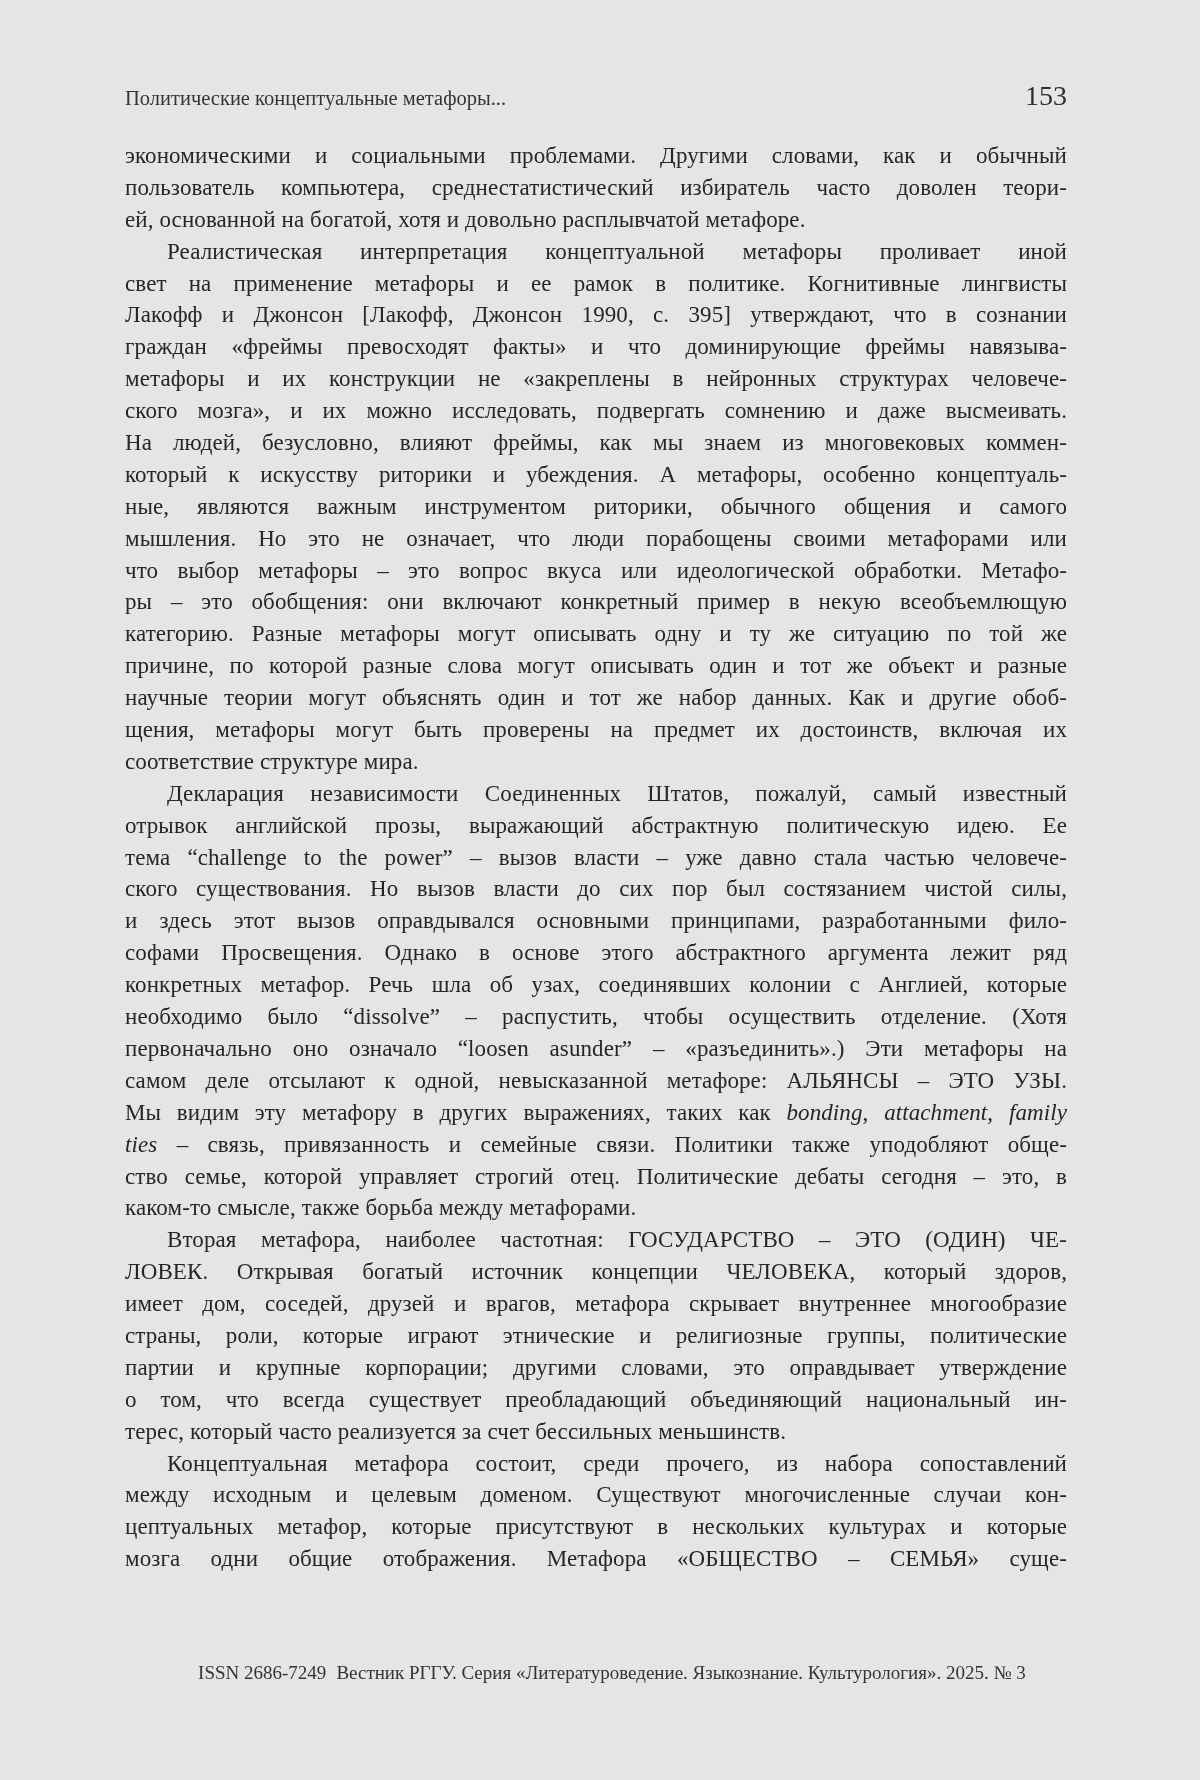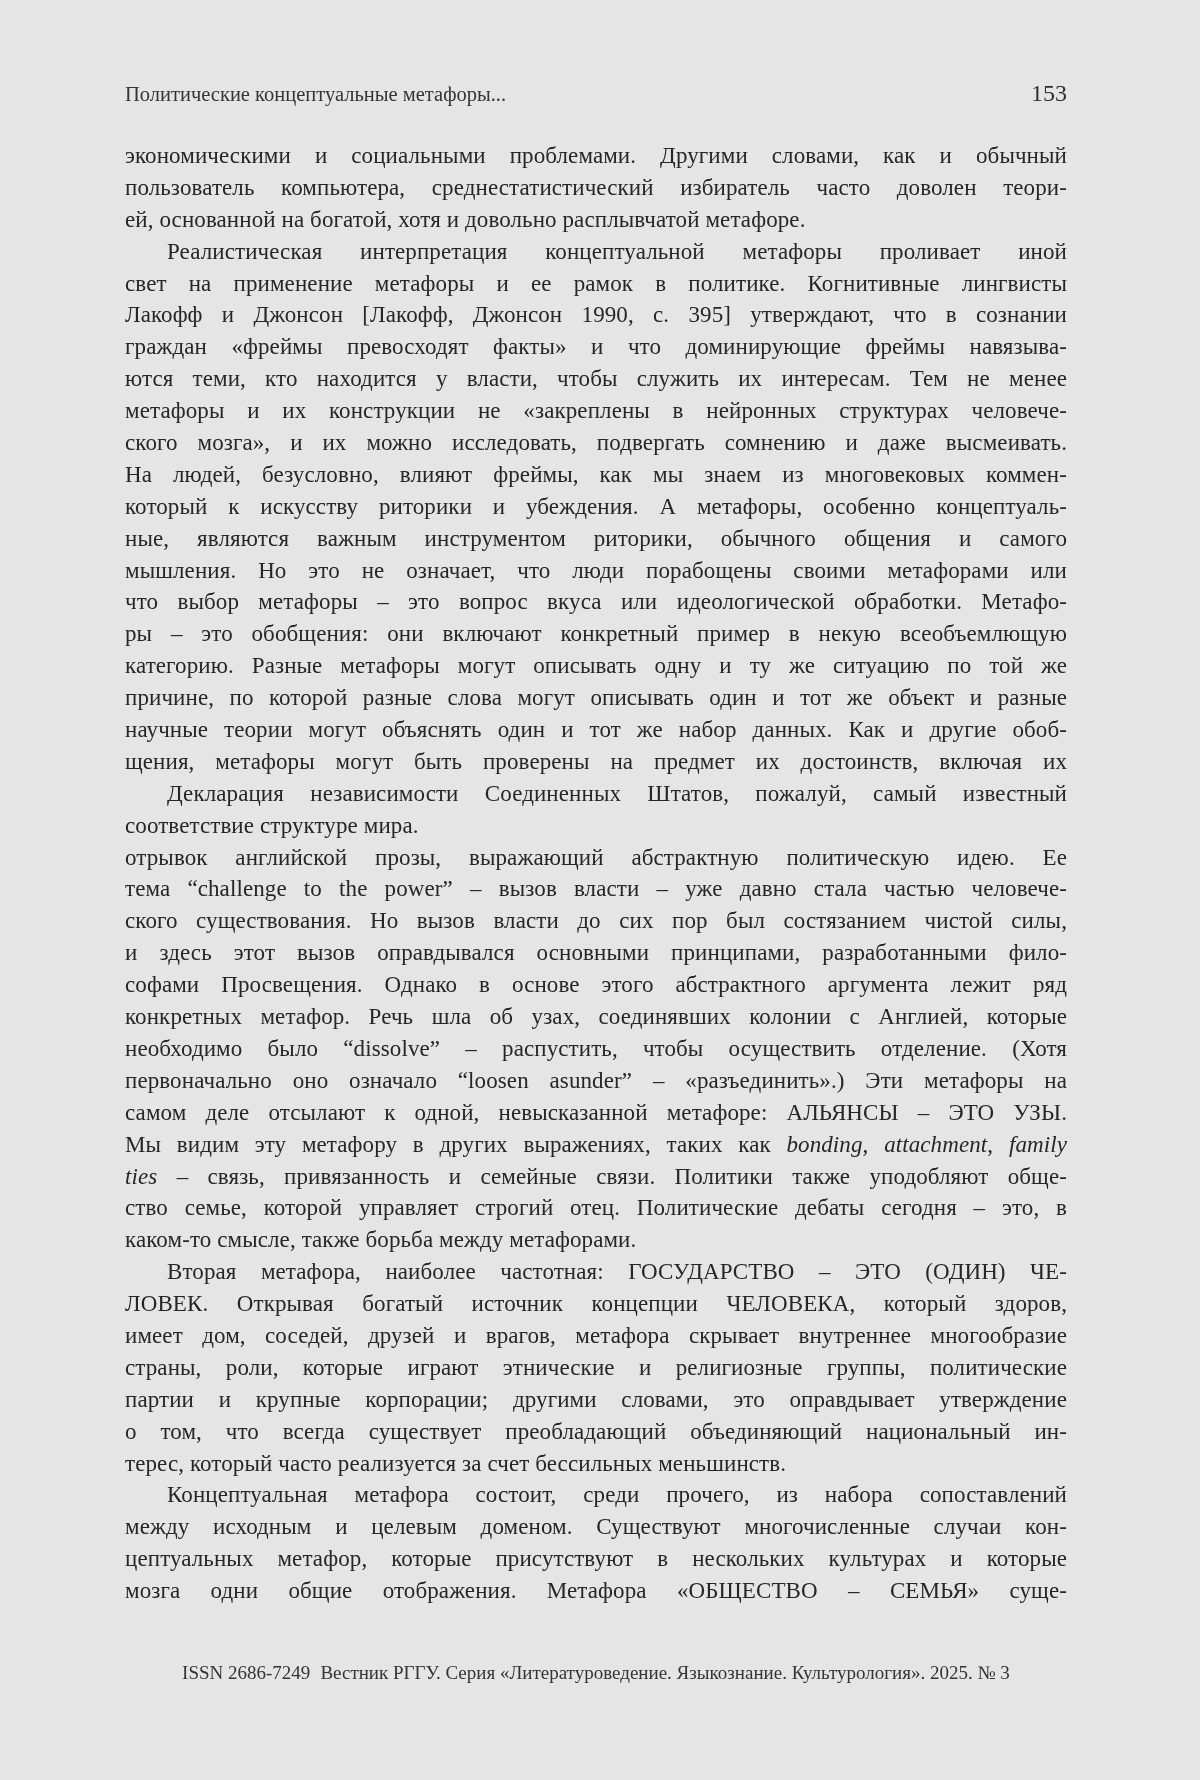--- a/index.html
+++ b/index.html
@@ -22,21 +22,21 @@
     left: 125px;
     top: 80px;
     width: 942px;
     display: flex;
     justify-content: space-between;
     align-items: baseline;
     font-size: 20.5px;
     color: #343434;
   }
   #running-header .pagenum {
-    font-size: 24px;
+    font-size: 28px;
     color: #2e2e2e;
   }
   
   #body-block {
     position: absolute;
     left: 125px;
     top: 140px;
     width: 942px;
   }
   .line {
@@ -54,21 +54,21 @@
   .line.indent {
     padding-left: 42px;
     width: 900px;
   }
   .it {
     font-style: italic;
   }
   
   #footer-line {
     position: absolute;
-    left: 125px;
+    left: 141px;
     top: 1662px;
     width: 942px;
     text-align: center;
     font-size: 19px;
     color: #343434;
     white-space: nowrap;
   }
   #footer-line .issn {
     margin-right: 10px;
   }
@@ -84,35 +84,34 @@
   </div>
 
   <div id="body-block">
       <div class="line"><span>экономическими и социальными проблемами. Другими словами, как и обычный</span></div>
       <div class="line"><span>пользователь компьютера, среднестатистический избиратель часто доволен теори-</span></div>
       <div class="line para-end"><span>ей, основанной на богатой, хотя и довольно расплывчатой метафоре.</span></div>
       <div class="line indent"><span>Реалистическая интерпретация концептуальной метафоры проливает иной</span></div>
       <div class="line"><span>свет на применение метафоры и ее рамок в политике. Когнитивные лингвисты</span></div>
       <div class="line"><span>Лакофф и Джонсон [Лакофф, Джонсон 1990, с. 395] утверждают, что в сознании</span></div>
       <div class="line"><span>граждан «фреймы превосходят факты» и что доминирующие фреймы навязыва-</span></div>
-      <div class="line"><span>ются теми, кто находится у власти, чтобы служить их интересам. Тем не менее</span></div>
       <div class="line"><span>метафоры и их конструкции не «закреплены в нейронных структурах человече-</span></div>
       <div class="line"><span>ского мозга», и их можно исследовать, подвергать сомнению и даже высмеивать.</span></div>
       <div class="line"><span>На людей, безусловно, влияют фреймы, как мы знаем из многовековых коммен-</span></div>
       <div class="line"><span>который к искусству риторики и убеждения. А метафоры, особенно концептуаль-</span></div>
       <div class="line"><span>ные, являются важным инструментом риторики, обычного общения и самого</span></div>
       <div class="line"><span>мышления. Но это не означает, что люди порабощены своими метафорами или</span></div>
       <div class="line"><span>что выбор метафоры – это вопрос вкуса или идеологической обработки. Метафо-</span></div>
       <div class="line"><span>ры – это обобщения: они включают конкретный пример в некую всеобъемлющую</span></div>
       <div class="line"><span>категорию. Разные метафоры могут описывать одну и ту же ситуацию по той же</span></div>
       <div class="line"><span>причине, по которой разные слова могут описывать один и тот же объект и разные</span></div>
       <div class="line"><span>научные теории могут объяснять один и тот же набор данных. Как и другие обоб-</span></div>
       <div class="line"><span>щения, метафоры могут быть проверены на предмет их достоинств, включая их</span></div>
+      <div class="line para-end"><span>соответствие структуре мира.</span></div>
       <div class="line indent"><span>Декларация независимости Соединенных Штатов, пожалуй, самый известный</span></div>
-      <div class="line para-end"><span>соответствие структуре мира.</span></div>
       <div class="line"><span>отрывок английской прозы, выражающий абстрактную политическую идею. Ее</span></div>
       <div class="line"><span>тема “challenge to the power” – вызов власти – уже давно стала частью человече-</span></div>
       <div class="line"><span>ского существования. Но вызов власти до сих пор был состязанием чистой силы,</span></div>
       <div class="line"><span>и здесь этот вызов оправдывался основными принципами, разработанными фило-</span></div>
       <div class="line"><span>софами Просвещения. Однако в основе этого абстрактного аргумента лежит ряд</span></div>
       <div class="line"><span>конкретных метафор. Речь шла об узах, соединявших колонии с Англией, которые</span></div>
       <div class="line"><span>необходимо было “dissolve” – распустить, чтобы осуществить отделение. (Хотя</span></div>
       <div class="line"><span>первоначально оно означало “loosen asunder” – «разъединить».) Эти метафоры на</span></div>
       <div class="line"><span>самом деле отсылают к одной, невысказанной метафоре: АЛЬЯНСЫ – ЭТО УЗЫ.</span></div>
       <div class="line"><span>Мы видим эту метафору в других выражениях, таких как </span><span class="it">bonding</span><span>, </span><span class="it">attachment</span><span>, </span><span class="it">family</span></div>

